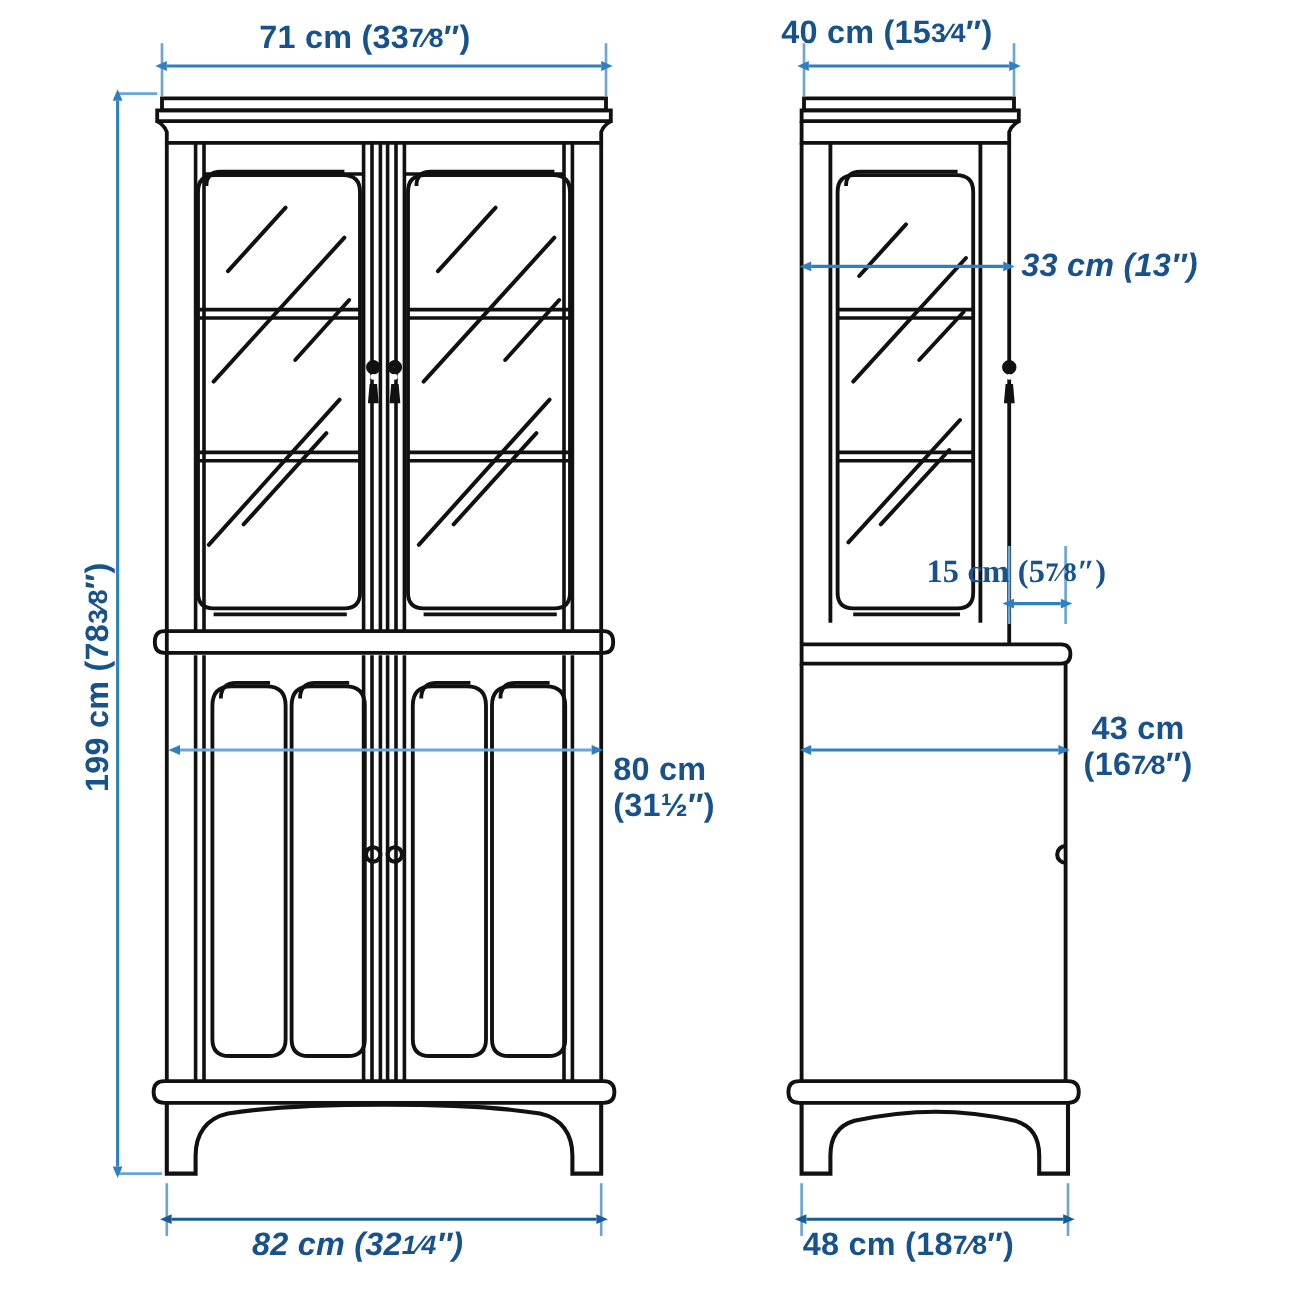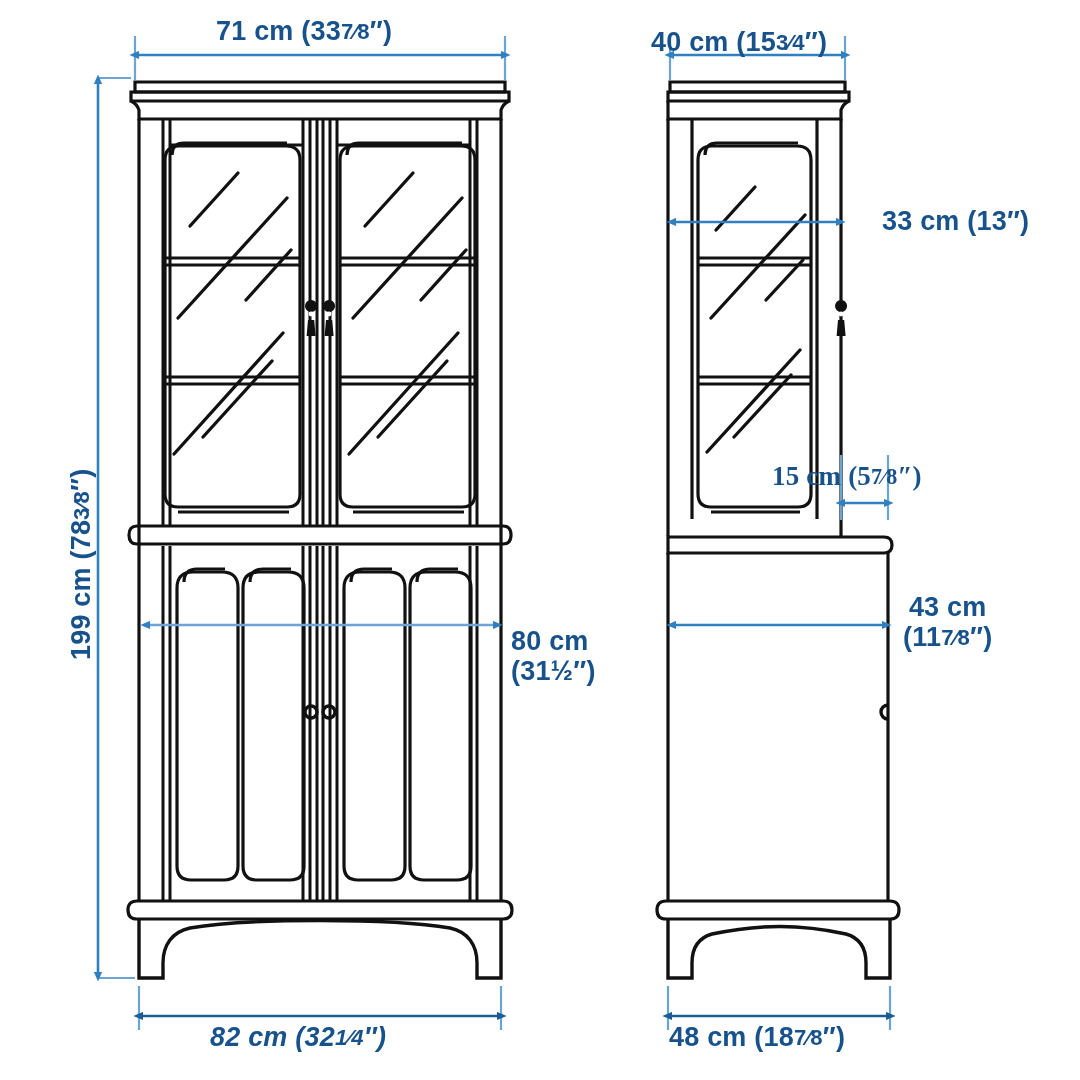--- a/index.html
+++ b/index.html
@@ -328,42 +328,42 @@
         <path d="M890,986 L890,1030" stroke="#6aa5d6" stroke-width="2.2" fill="none"></path>
         <path d="M672,1016 L886,1016" stroke="#1b5c96" stroke-width="2.6" fill="none" marker-start="url(#arrLd)" marker-end="url(#arrRd)"></path>
       </g>
     </g>
   </svg>
 
   <div class="dim-label" style="left:216px; top:16px;">
     <span>71 cm (33</span><span class="frac">7⁄8</span><span>″)</span>
   </div>
 
-  <div class="dim-label" style="left:651px; top:27px;">
+  <div class="dim-label" style="left:651px; top:12px;">
     <span>40 cm (15</span><span class="frac">3⁄4</span><span>″)</span>
   </div>
 
   <div class="dim-label vertical" style="left:66px; top:660px;">
     <span>199 cm (78</span><span class="frac">3⁄8</span><span>″)</span>
   </div>
 
-  <div class="dim-label" style="left:882px; top:206px;">33 cm (13″)</div>
+  <div class="dim-label" style="left:851px; top:206px;font-style:italic;">33 cm (13″)</div>
 
   <div class="dim-label" style="left:772px; top:461px;font-family:Liberation Serif, serif;">
     <span>15 cm (5</span><span class="frac">7⁄8</span><span>″)</span>
   </div>
 
   <div class="dim-label two-line" style="left:511px; top:626px; text-align:left;">
     <div>80 cm</div>
     <div>(31½″)</div>
   </div>
 
   <div class="dim-label two-line" style="left:903px; top:592px; text-align:center;">
     <div>43 cm</div>
-    <div><span>(11</span><span class="frac">7⁄8</span><span>″)</span></div>
+    <div><span>(16</span><span class="frac">7⁄8</span><span>″)</span></div>
   </div>
 
   <div class="dim-label" style="left:210px; top:1022px;font-style:italic;">
     <span>82 cm (32</span><span class="frac">1⁄4</span><span>″)</span>
   </div>
 
   <div class="dim-label" style="left:669px; top:1022px;">
     <span>48 cm (18</span><span class="frac">7⁄8</span><span>″)</span>
   </div>
 

